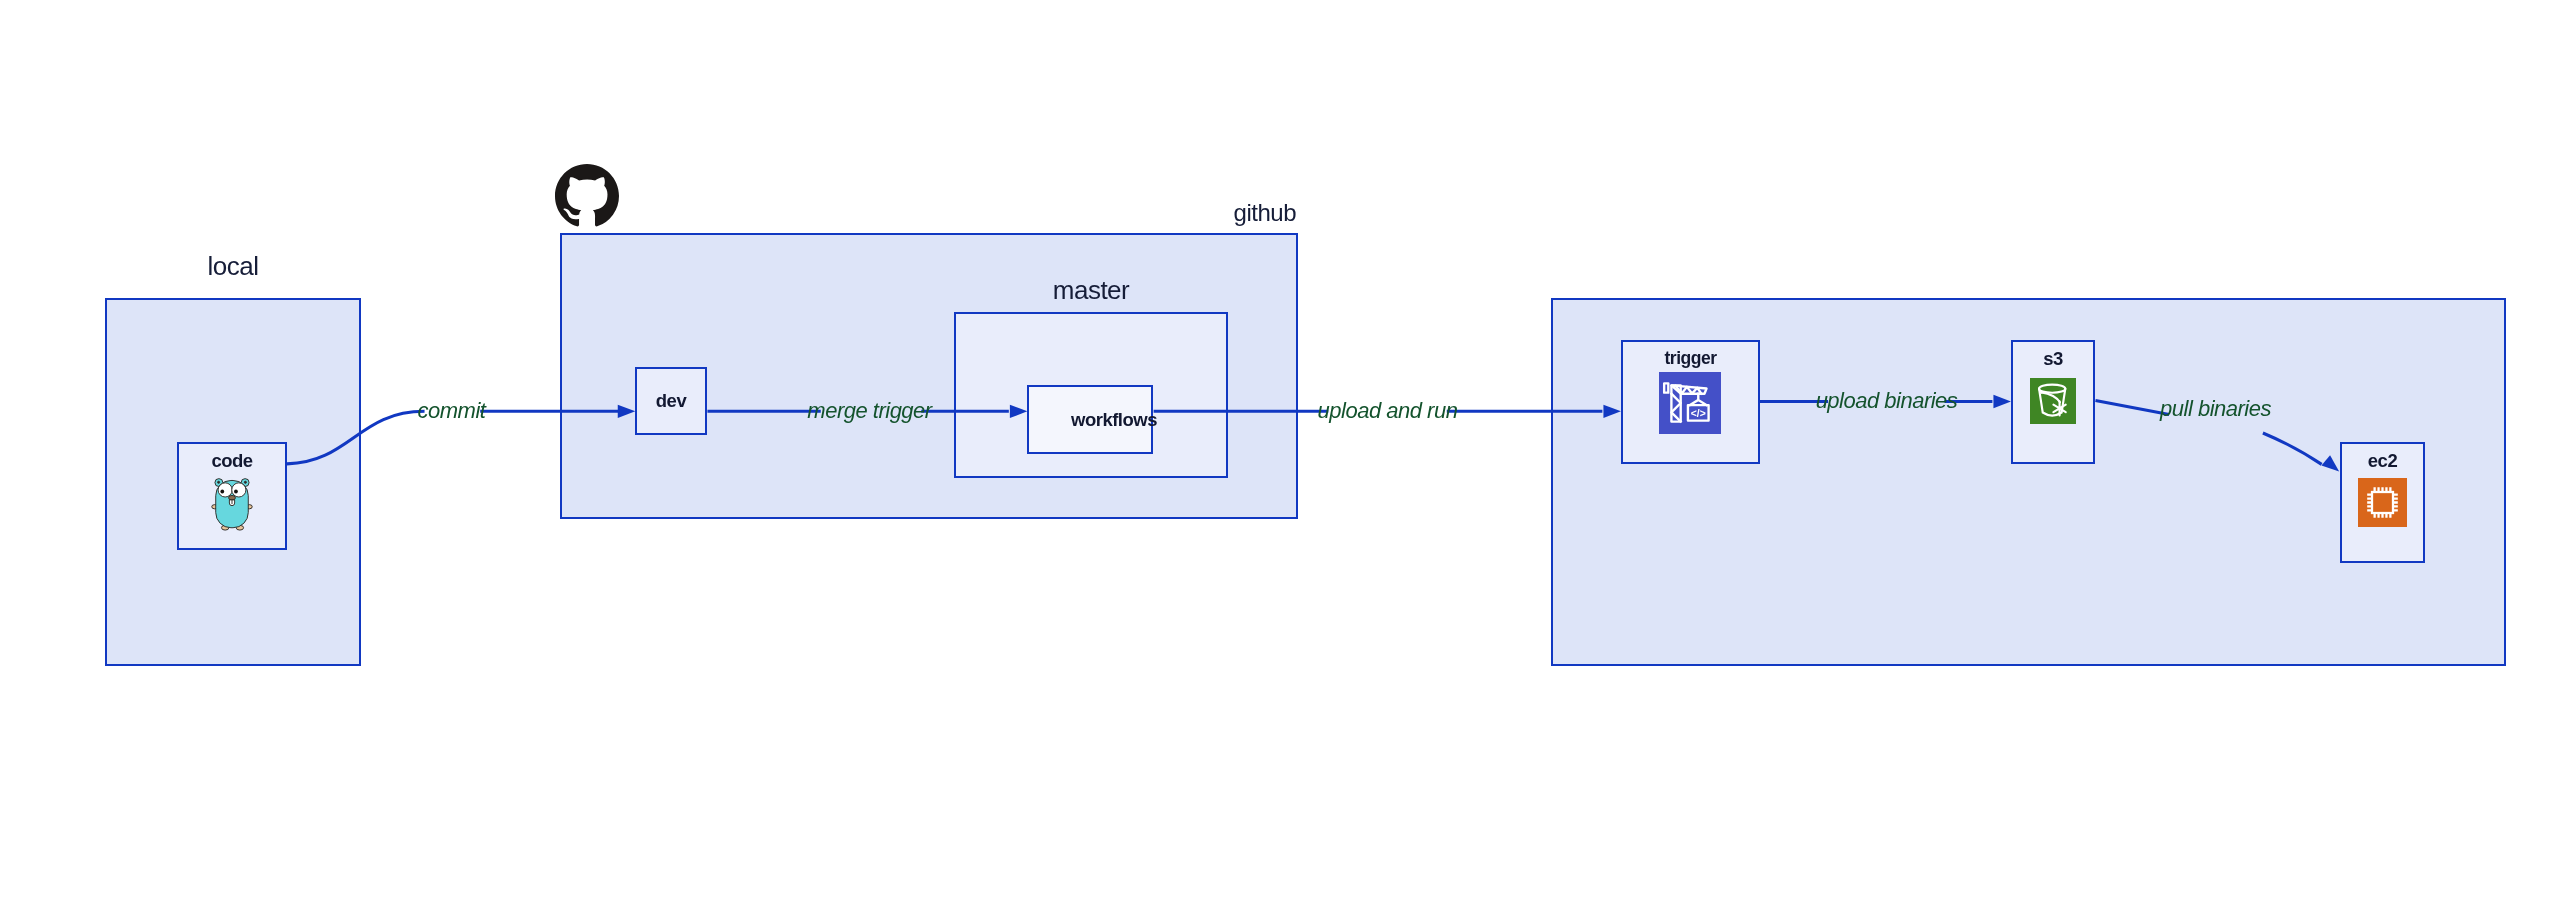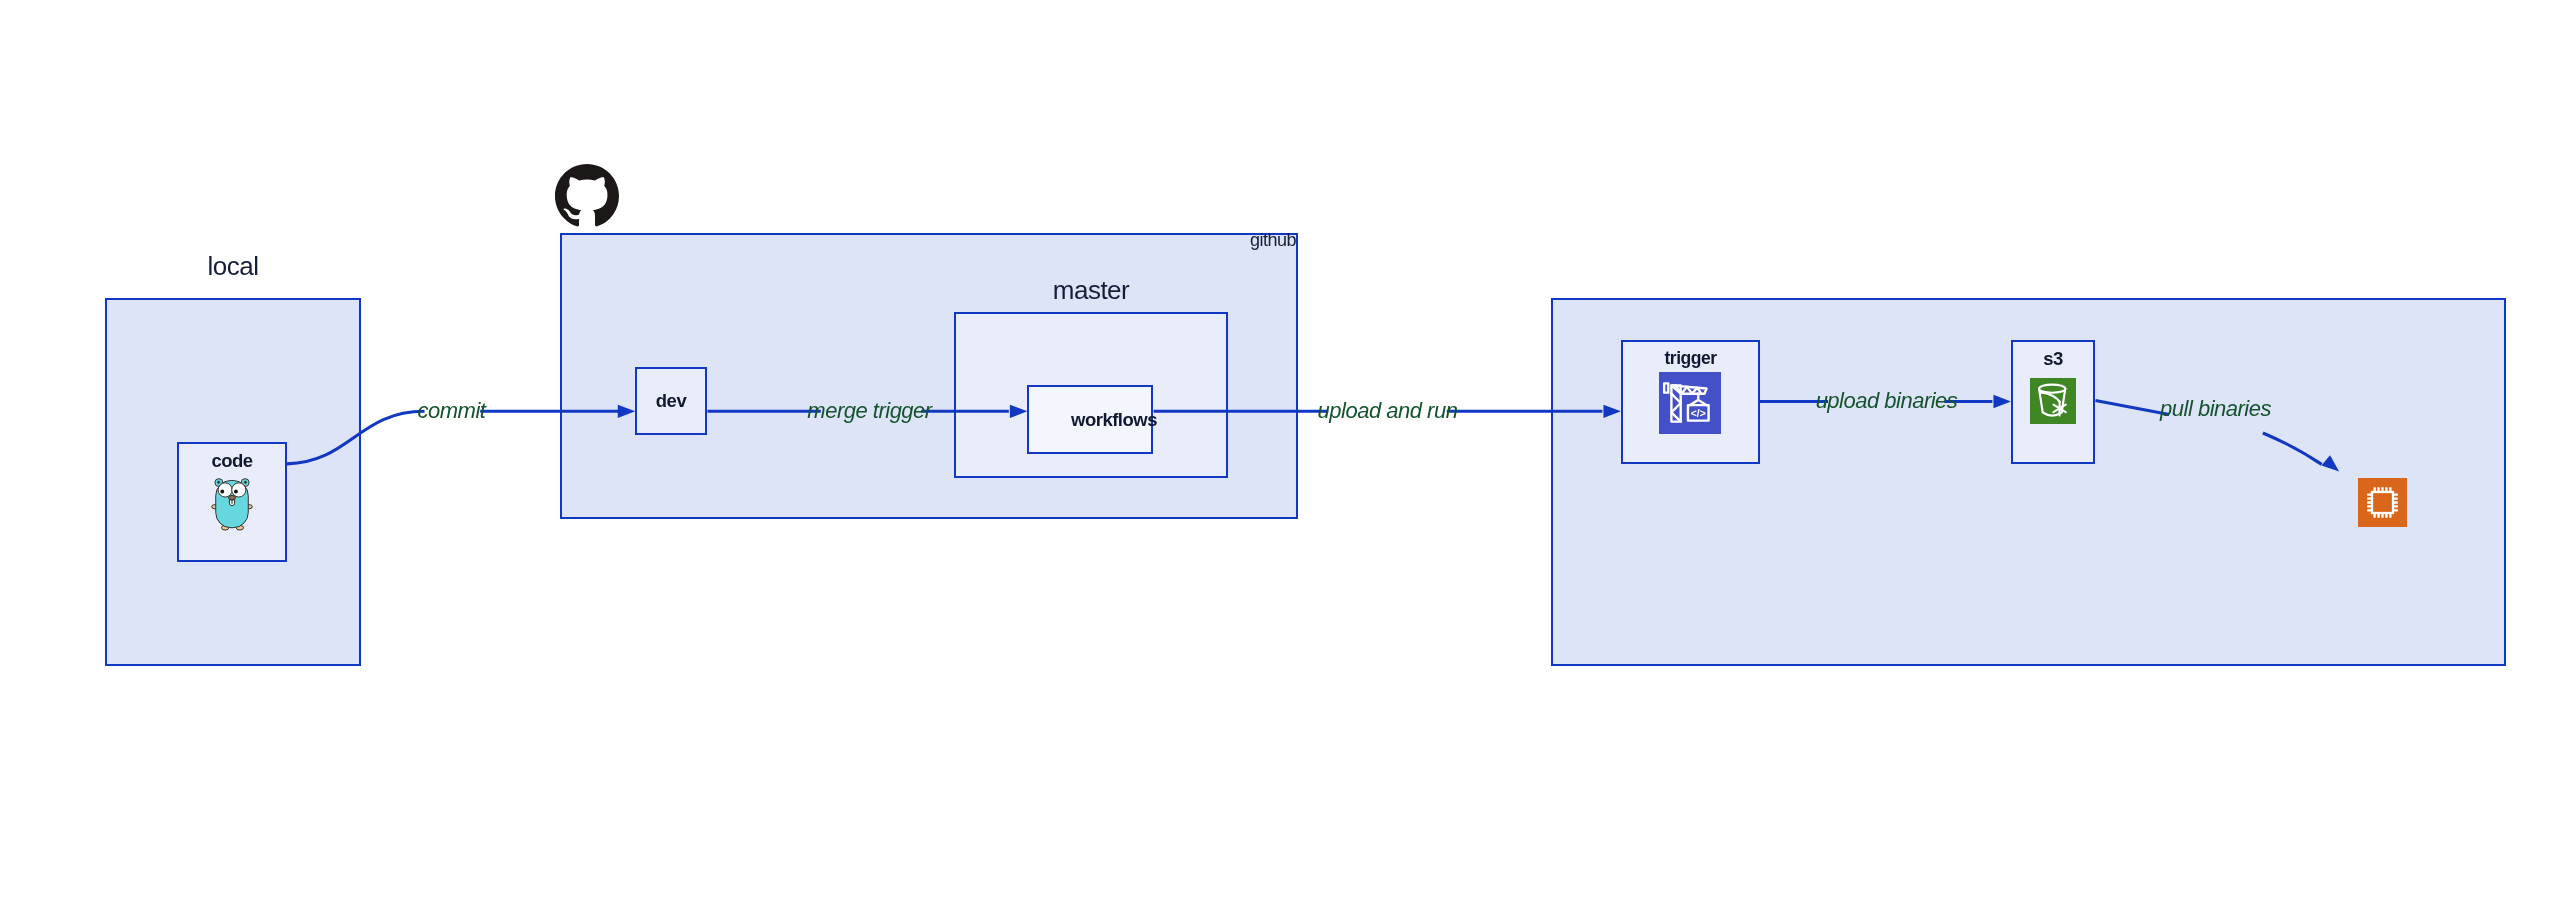--- a/index.html
+++ b/index.html
@@ -34,21 +34,21 @@
   .octocat{position:absolute;z-index:4;}
 </style>
 </head>
 <body>
 
 <div class="canvas">
 
   <div class="container-label" style="left:105px;top:251px;width:256px;">local</div>
   <div class="container-box" style="left:105px;top:298px;width:256px;height:368px;"></div>
 
-  <div class="node-box" style="left:177px;top:442px;width:110px;height:120px;">
+  <div class="node-box" style="left:177px;top:442px;width:110px;height:108px;">
     <span class="node-label top-label">code</span>
   </div>
   <div class="icon-wrap" style="left:211px;top:473px;width:42px;height:58px;z-index:3;">
     <svg width="42" height="58" viewBox="0 0 80 108">
       <g stroke="#2e2a26" stroke-width="1.8" stroke-linejoin="round">
         <ellipse cx="7" cy="63" rx="5.5" ry="4" fill="#e8c49a"></ellipse>
         <ellipse cx="73" cy="63" rx="5.5" ry="4" fill="#e8c49a"></ellipse>
         <ellipse cx="27" cy="103" rx="7" ry="4.5" fill="#e8c49a"></ellipse>
         <ellipse cx="55" cy="103" rx="7" ry="4.5" fill="#e8c49a"></ellipse>
         <circle cx="15" cy="17" r="7.5" fill="#66d7de"></circle>
@@ -61,21 +61,21 @@
         <circle cx="21.5" cy="34" r="3.6" fill="#14110e" stroke="none"></circle>
         <circle cx="47.5" cy="34" r="3.6" fill="#14110e" stroke="none"></circle>
         <ellipse cx="40" cy="46" rx="6.5" ry="4.5" fill="#8a6b4d"></ellipse>
         <path d="M35 50 h10 v6 a5 5 0 0 1 -10 0 z" fill="#ffffff"></path>
         <line x1="40" y1="50" x2="40" y2="58"></line>
       </g>
     </svg>
   </div>
 
   <div class="container-box" style="left:560px;top:233px;width:738px;height:286px;"></div>
-  <div class="container-label" style="left:1040px;top:197px;width:256px;text-align:right;font-size:18px;margin-top:28px;">github</div>
+  <div class="container-label" style="left:1040px;top:197px;width:256px;text-align:right;font-size:24px;">github</div>
   <div class="octocat" style="left:555px;top:164px;">
     <svg width="64" height="64" viewBox="0 0 16 16">
       <path fill="#1b1817" d="M8 0C3.58 0 0 3.58 0 8c0 3.54 2.29 6.53 5.47 7.59.4.07.55-.17.55-.38 0-.19-.01-.82-.01-1.49-2.01.37-2.53-.49-2.69-.94-.09-.23-.48-.94-.82-1.13-.28-.15-.68-.52-.01-.53.63-.01 1.08.58 1.23.82.72 1.21 1.87.87 2.33.66.07-.52.28-.87.51-1.07-1.78-.2-3.64-.89-3.64-3.95 0-.87.31-1.59.82-2.15-.08-.2-.36-1.02.08-2.12 0 0 .67-.21 2.2.82.64-.18 1.32-.27 2-.27s1.36.09 2 .27c1.53-1.04 2.2-.82 2.2-.82.44 1.1.16 1.92.08 2.12.51.56.82 1.27.82 2.15 0 3.07-1.87 3.75-3.65 3.95.29.25.54.73.54 1.48 0 1.07-.01 1.93-.01 2.2 0 .21.15.46.55.38A8.01 8.01 0 0 0 16 8c0-4.42-3.58-8-8-8z"></path>
     </svg>
   </div>
 
   <div class="node-box center-wrap" style="left:635px;top:367px;width:72px;height:68px;">
     <span class="node-label">dev</span>
   </div>
 
@@ -114,20 +114,23 @@
       <g stroke="#ffffff" stroke-width="2.6" fill="none" stroke-linecap="round">
         <ellipse cx="27" cy="13" rx="16" ry="5"></ellipse>
         <path d="M11 13 L15.5 42 Q27 49.5 38.5 42 L43 13"></path>
         <path d="M14 17.5 Q30 20 36.5 29.5"></path>
         <circle cx="14" cy="17.5" r="1.7" fill="#ffffff" stroke="none"></circle>
         <path d="M36 28.5 V45.5 M28.5 32.5 L43.5 41.5 M28.5 41.5 L43.5 32.5"></path>
       </g>
     </svg>
   </div>
 
+  <div class="node-box" style="left:2340px;top:442px;width:85px;height:121px;">
+    <span class="node-label top-label">ec2</span>
+  </div>
   <div class="icon-wrap aws-icon-tile" style="left:2358px;top:478px;width:49px;height:49px;background:#d9661a;z-index:3;">
     <svg width="49" height="49" viewBox="0 0 56 56">
       <g stroke="#ffffff" stroke-width="2.6" fill="none">
         <rect x="16" y="16" width="24" height="24"></rect>
         <path d="M19 10.5 V16 M23.5 10.5 V16 M28 10.5 V16 M32.5 10.5 V16 M37 10.5 V16"></path>
         <path d="M19 40 V45.5 M23.5 40 V45.5 M28 40 V45.5 M32.5 40 V45.5 M37 40 V45.5"></path>
         <path d="M10.5 19 H16 M10.5 23.5 H16 M10.5 28 H16 M10.5 32.5 H16 M10.5 37 H16"></path>
         <path d="M40 19 H45.5 M40 23.5 H45.5 M40 28 H45.5 M40 32.5 H45.5 M40 37 H45.5"></path>
       </g>
     </svg>

